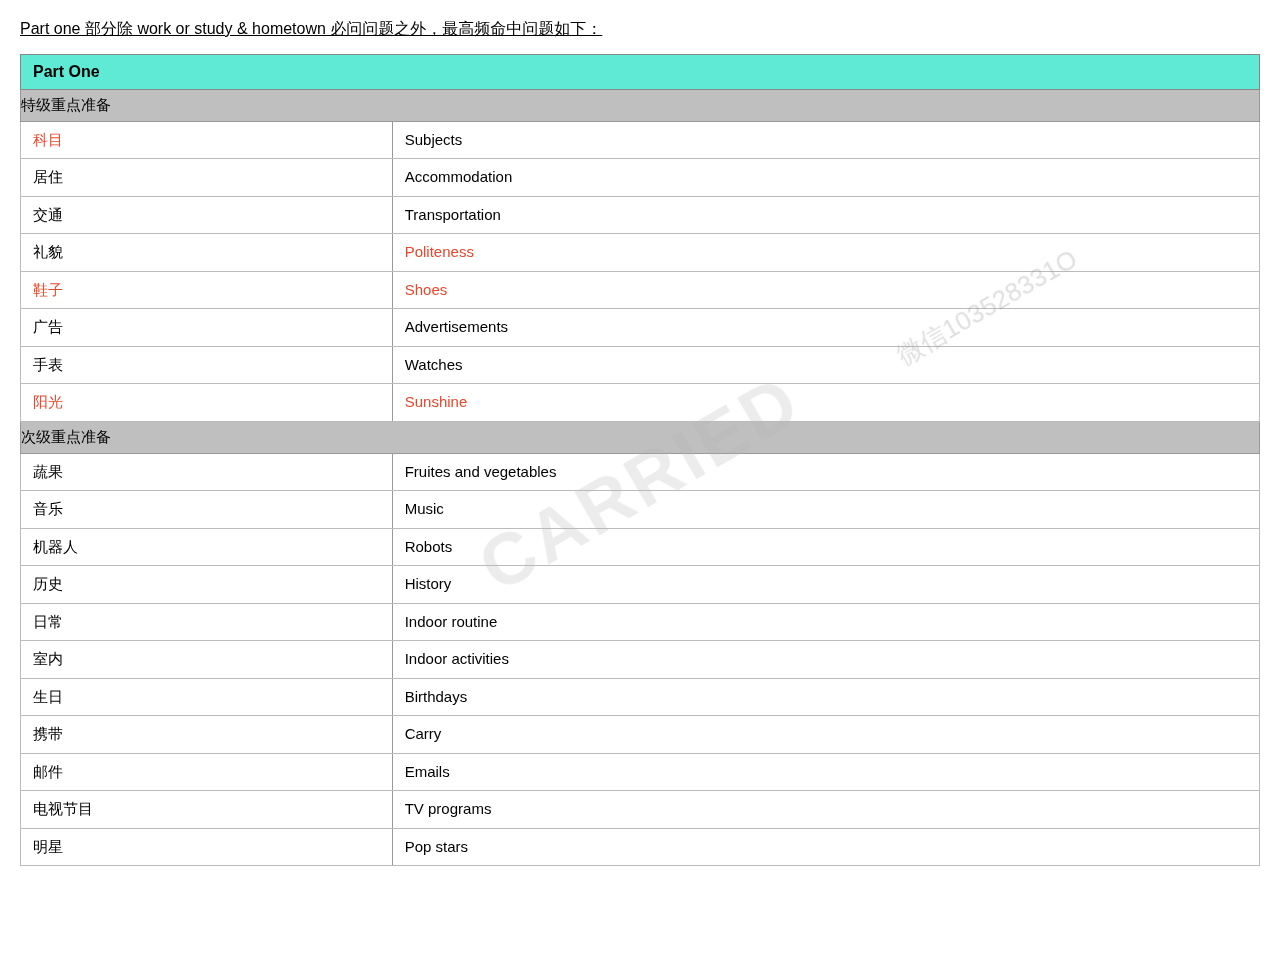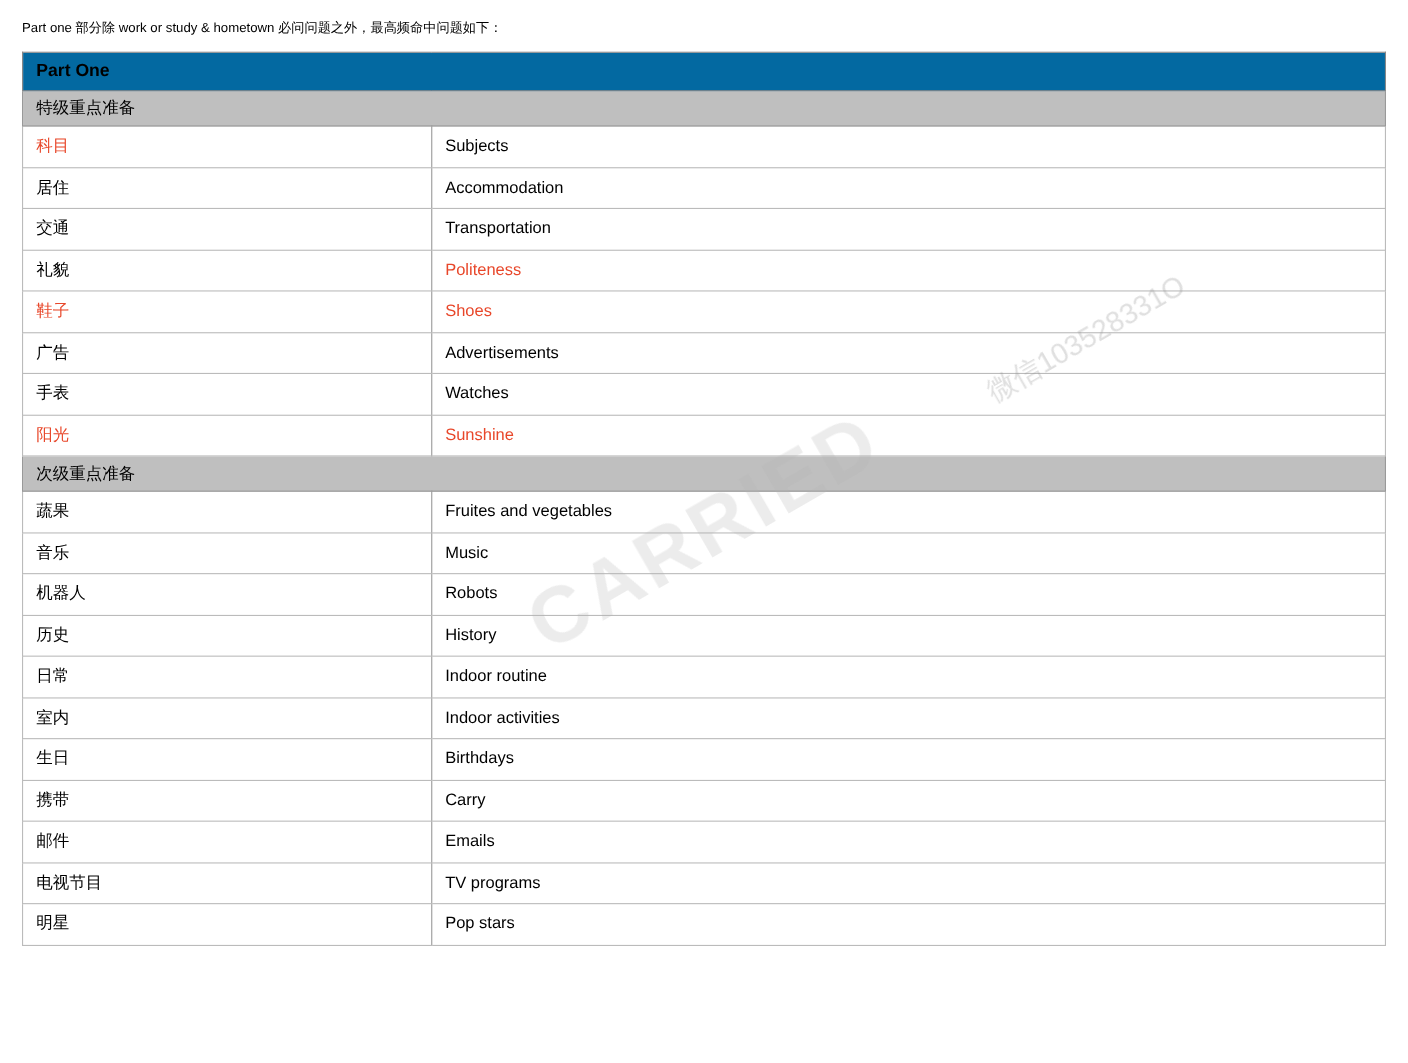--- a/index.html
+++ b/index.html
@@ -14,43 +14,44 @@
       background: #fff;
       color: #000;
       padding: 16px 20px;
       width: 1280px;
       min-height: 966px;
       position: relative;
       overflow: hidden;
     }
 
     .intro-text {
-      font-size: 12px;
+      font-size: 16px;
       margin-bottom: 12px;
       line-height: 1.6;
+      text-decoration: underline;
     }
 
     table {
       width: 100%;
       border-collapse: collapse;
       border: 1.5px solid #999;
     }
 
     .header-row td {
-      background-color: #0369a1;
+      background-color: #5eead4;
       font-weight: bold;
       font-size: 16px;
       padding: 8px 12px;
       border: 1px solid #888;
     }
 
     .section-row td {
       background-color: #bfbfbf;
       font-size: 15px;
-      padding: 6px 12px;
+      padding: 6px 0;
       border: 1px solid #999;
     }
 
     .data-row td {
       padding: 7px 12px;
       border: 1px solid #bbb;
       font-size: 15px;
       line-height: 1.5;
     }
 

